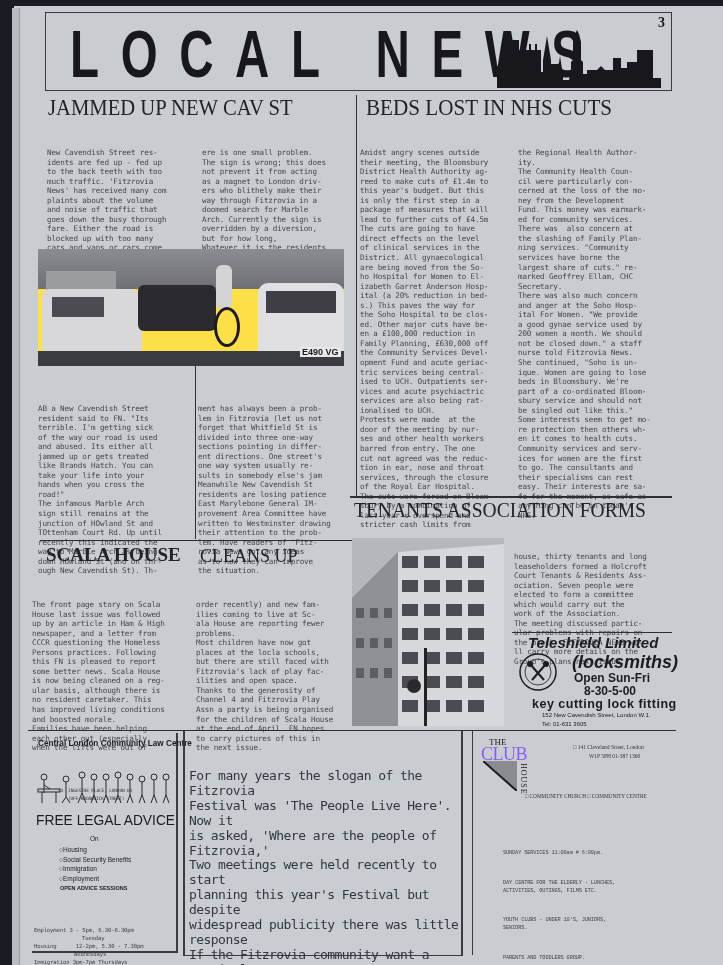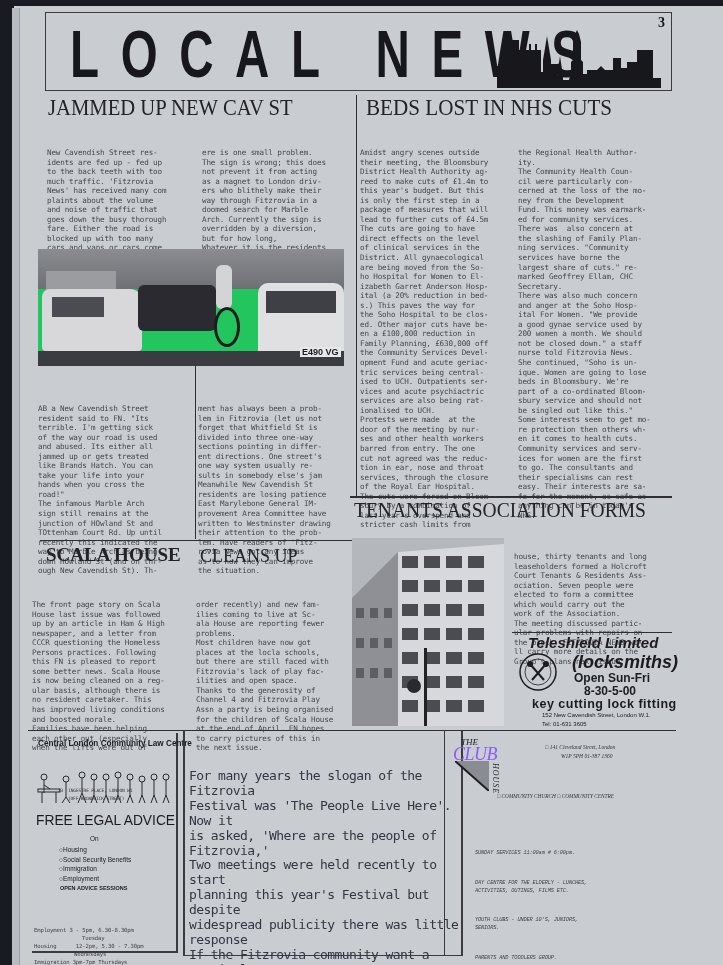--- a/index.html
+++ b/index.html
@@ -11,21 +11,21 @@
 
   
   .masthead { position: absolute; left: 45px; top: 12px; width: 627px; height: 79px; border: 1px solid #3a3a40; }
   .mast-title { position: absolute; left: 24px; top: 6px; font-family: "Liberation Sans", sans-serif; font-weight: bold; font-size: 66px; letter-spacing: 30px; color: #18181c; transform: scaleX(0.72); transform-origin: left top; white-space: nowrap; line-height: 70px; }
   .page-num { position: absolute; right: 6px; top: 2px; font-family: "Liberation Serif", serif; font-weight: bold; font-size: 14px; color: #18181c; }
   .skyline { position: absolute; right: 4px; bottom: 2px; width: 170px; height: 68px; }
 
   .headline { position: absolute; font-family: "Liberation Serif", serif; color: #222228; white-space: nowrap; line-height: 1; }
   .col { position: absolute; font-family: "DejaVu Sans Mono", monospace; font-size: 7.6px; line-height: 9.55px; color: #44474e; white-space: pre-wrap; letter-spacing: -0.15px; margin-top: 34px; }
   .rule { position: absolute; background: #2e2e34; }
-  .photo { position: absolute; background: #22c55e; overflow: hidden; }
+  .photo { position: absolute; background: #fde047; overflow: hidden; }
   .ad-box { position: absolute; border: 1px solid #3a3a40; }
   .sans { font-family: "Liberation Sans", sans-serif; }
   .serif { font-family: "Liberation Serif", serif; }
 </style>
 </head>
 <body>
 
 <div class="topdark"></div>
 <div class="paper"></div>
 <div class="paper-edge"></div>
@@ -380,21 +380,21 @@
 Two meetings were held recently to start
 planning this year's Festival but despite
 widespread publicity there was little response
 If the Fitzrovia community want a Festival
 this summer they will have to help organise it
 The planning and preparation takes a lot of
 time so  you need to get cracking now.
 Don't let your Festival die!!!!!!!!</div>
 </div>
 
-<div class="ad-box" style="left:444px;top:731px;width:202px;height:224px;border-width:0 0 0 1px;font-style:italic;">
+<div class="ad-box" style="left:472px;top:731px;width:202px;height:224px;border-width:0 0 0 1px;">
   <div class="serif" style="position:absolute;left:16px;top:6px;font-size:9px;color:#222;">THE</div>
   <div class="serif" style="position:absolute;left:8px;top:13px;font-size:18px;color:#8b5cf6;letter-spacing:-0.5px;">CLUB</div>
   <svg style="position:absolute;left:10px;top:30px;" width="34" height="30" viewBox="0 0 34 30">
     <polygon points="0,0 34,0 34,30" fill="#8a8c92"></polygon>
       <line x1="0" y1="0" x2="34" y2="30" stroke="#1c1c20" stroke-width="2"></line>
   </svg>
   <div class="serif" style="position:absolute;left:46px;top:32px;font-size:8px;color:#222;writing-mode:vertical-rl;letter-spacing:1px;">HOUSE</div>
   <div class="serif" style="position:absolute;left:100px;top:13px;font-size:5.5px;color:#333;white-space:nowrap;">□ 141 Cleveland Street, London</div>
   <div class="serif" style="position:absolute;left:116px;top:22px;font-size:5.5px;color:#333;white-space:nowrap;">W1P 5PH 01-387 1360</div>
   <div class="serif" style="position:absolute;left:52px;top:62px;font-size:5.3px;color:#333;white-space:nowrap;">□ COMMUNITY CHURCH □ COMMUNITY CENTRE</div>

